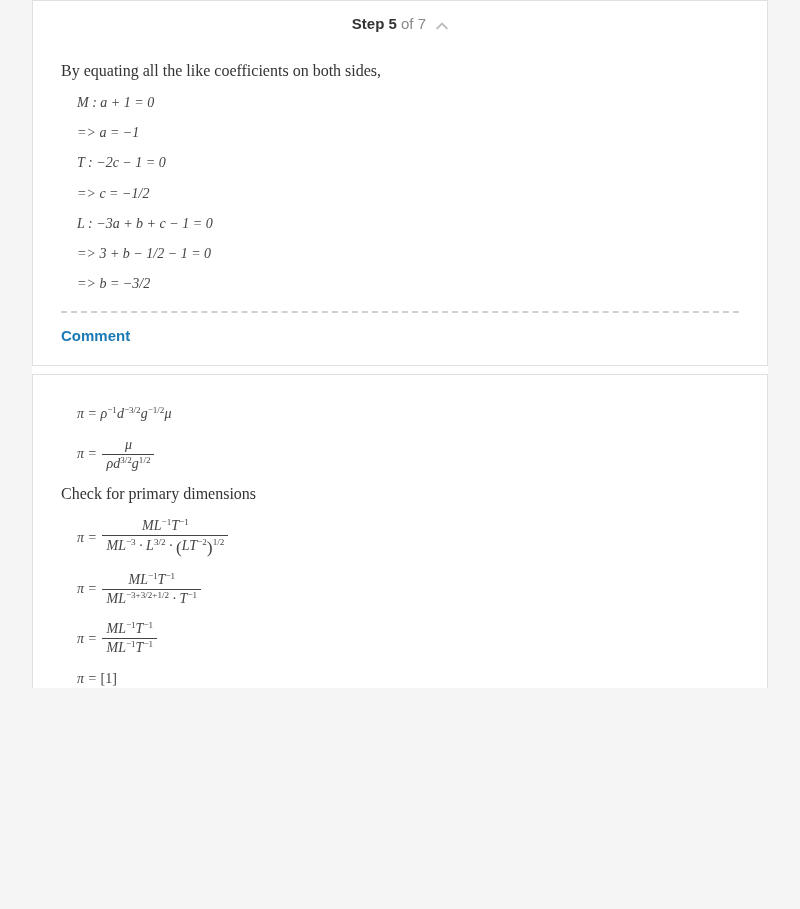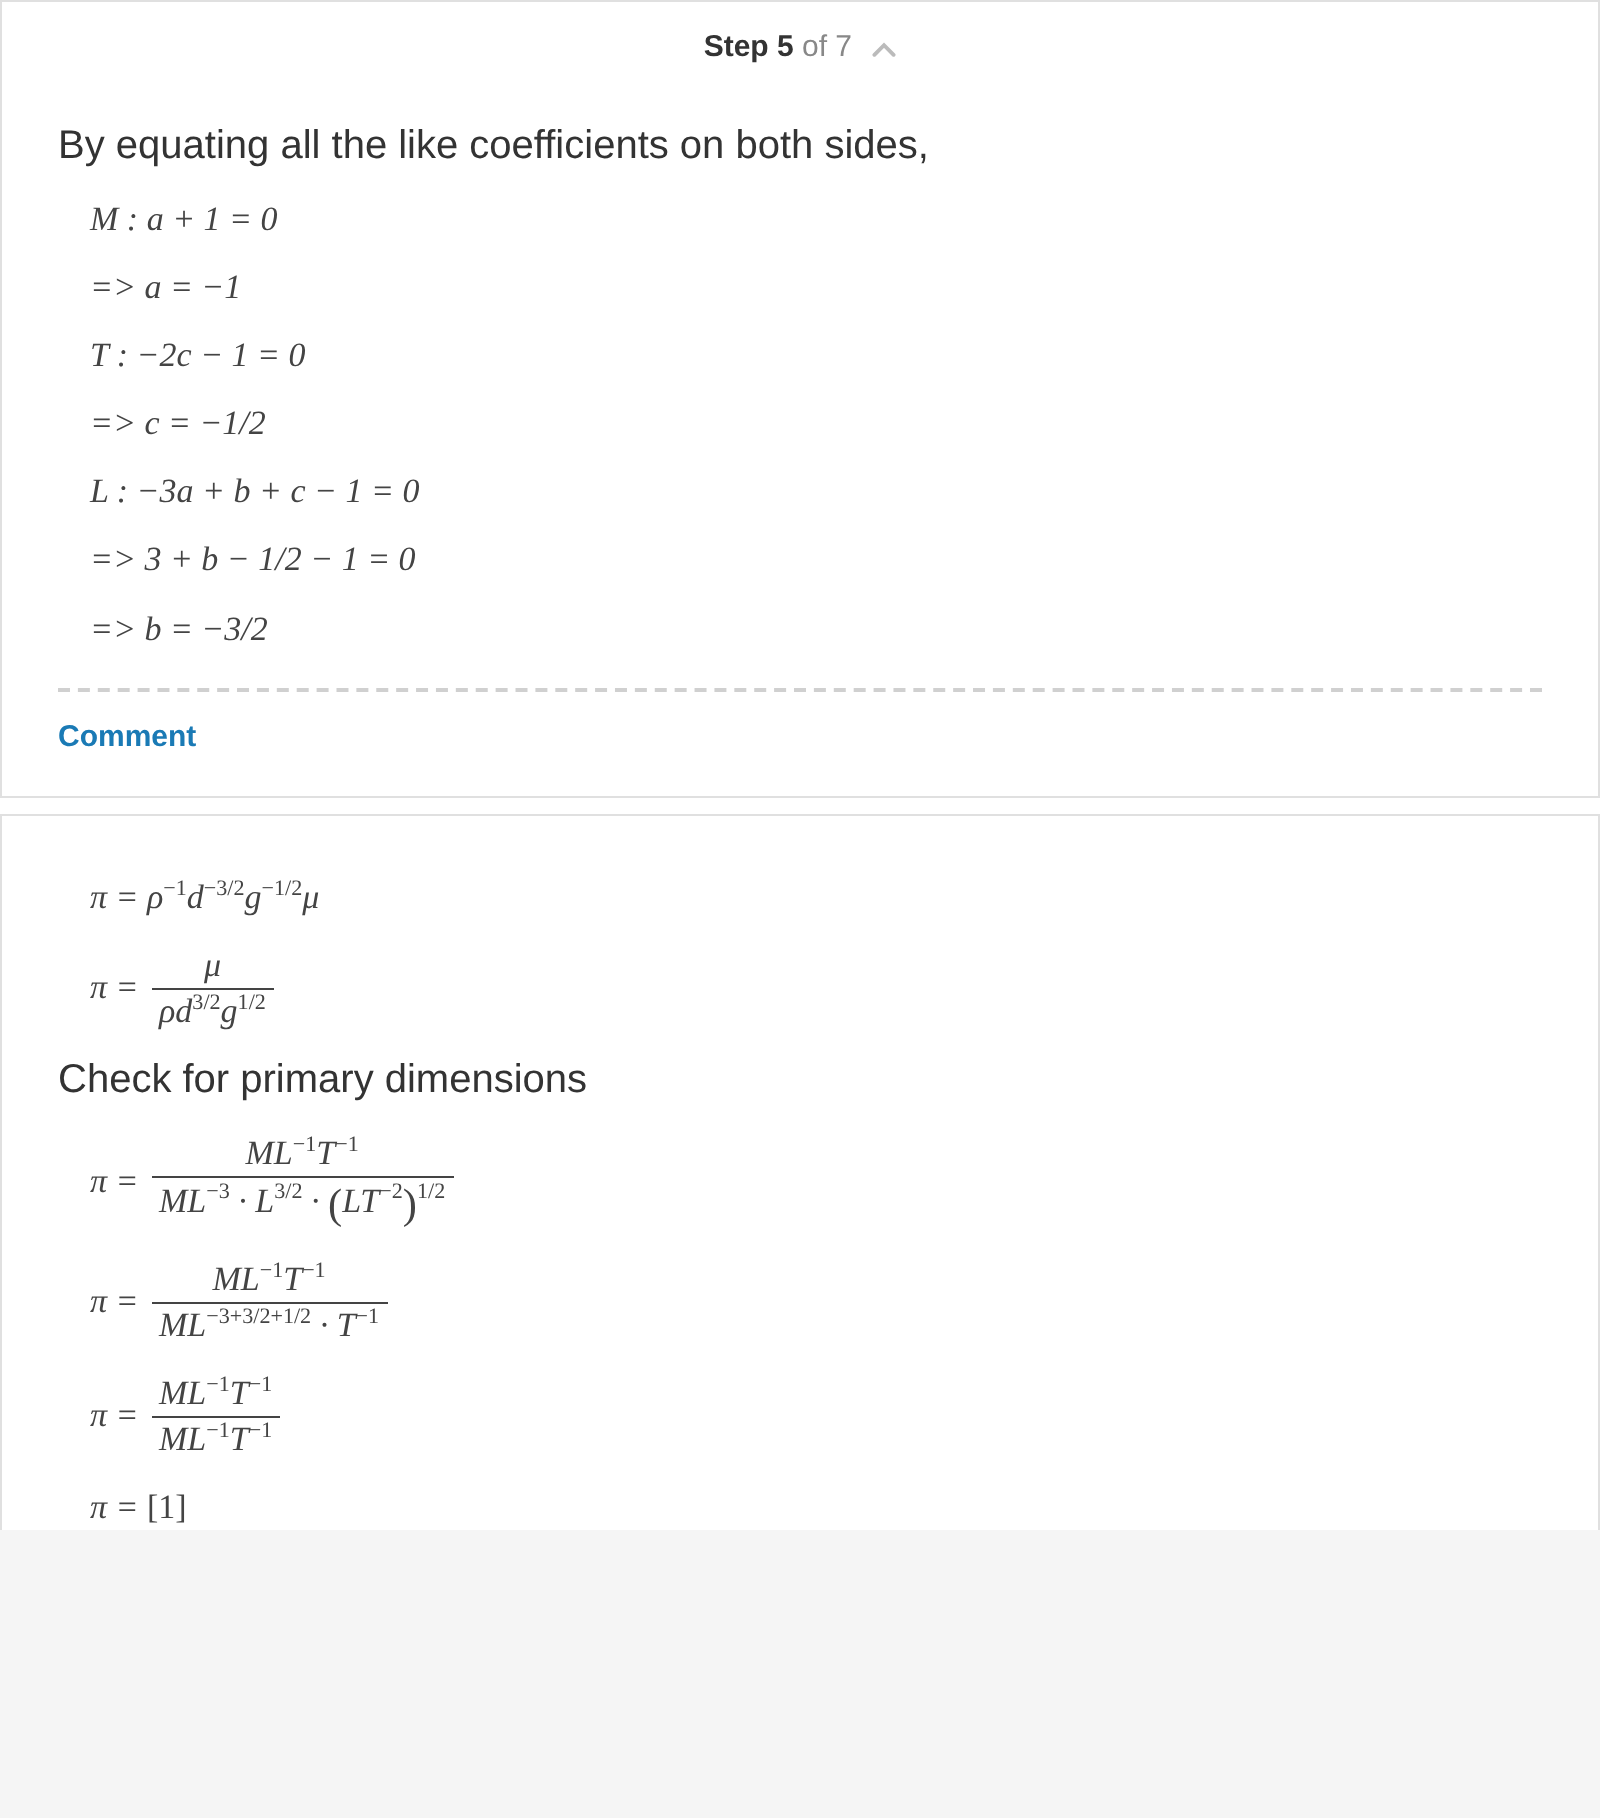--- a/index.html
+++ b/index.html
@@ -5,21 +5,21 @@
   * { box-sizing: border-box; }
   body {
     margin: 0;
     padding: 0;
     font-family: -apple-system, BlinkMacSystemFont, "Segoe UI", Helvetica, Arial, sans-serif;
     background: #f5f5f5;
     font-size: 16px;
     color: #333;
   }
   .page {
-    width: 800px;
+    width: 736px;
     margin: 0 auto;
     background: #fff;
   }
   .step-card {
     border: 1px solid #e0e0e0;
     background: #fff;
     margin-bottom: 8px;
   }
   .step-header {
     text-align: center;
@@ -35,28 +35,29 @@
     display: inline-block;
     margin-left: 6px;
     color: #bbb;
     font-size: 12px;
   }
   .chev svg { width: 12px; height: 12px; vertical-align: middle; }
   .step-body {
     padding: 10px 28px 0 28px;
   }
   .intro {
-    font-size: 20px;
+    font-size: 16px;
     color: #333;
     margin: 10px 0 14px 0;
+    font-family: Liberation Serif, serif;
   }
   .eqline {
     font-family: "Times New Roman", Times, serif;
     font-style: italic;
-    font-size: 17px;
+    font-size: 14px;
     color: #444;
     margin: 0 0 12px 16px;
     line-height: 1.3;
     white-space: nowrap;
   }
   .eqline .rm { font-style: normal; }
   .dashed-sep {
     border: none;
     border-top: 2px dashed #d0d0d0;
     margin: 18px 28px 0 28px;

